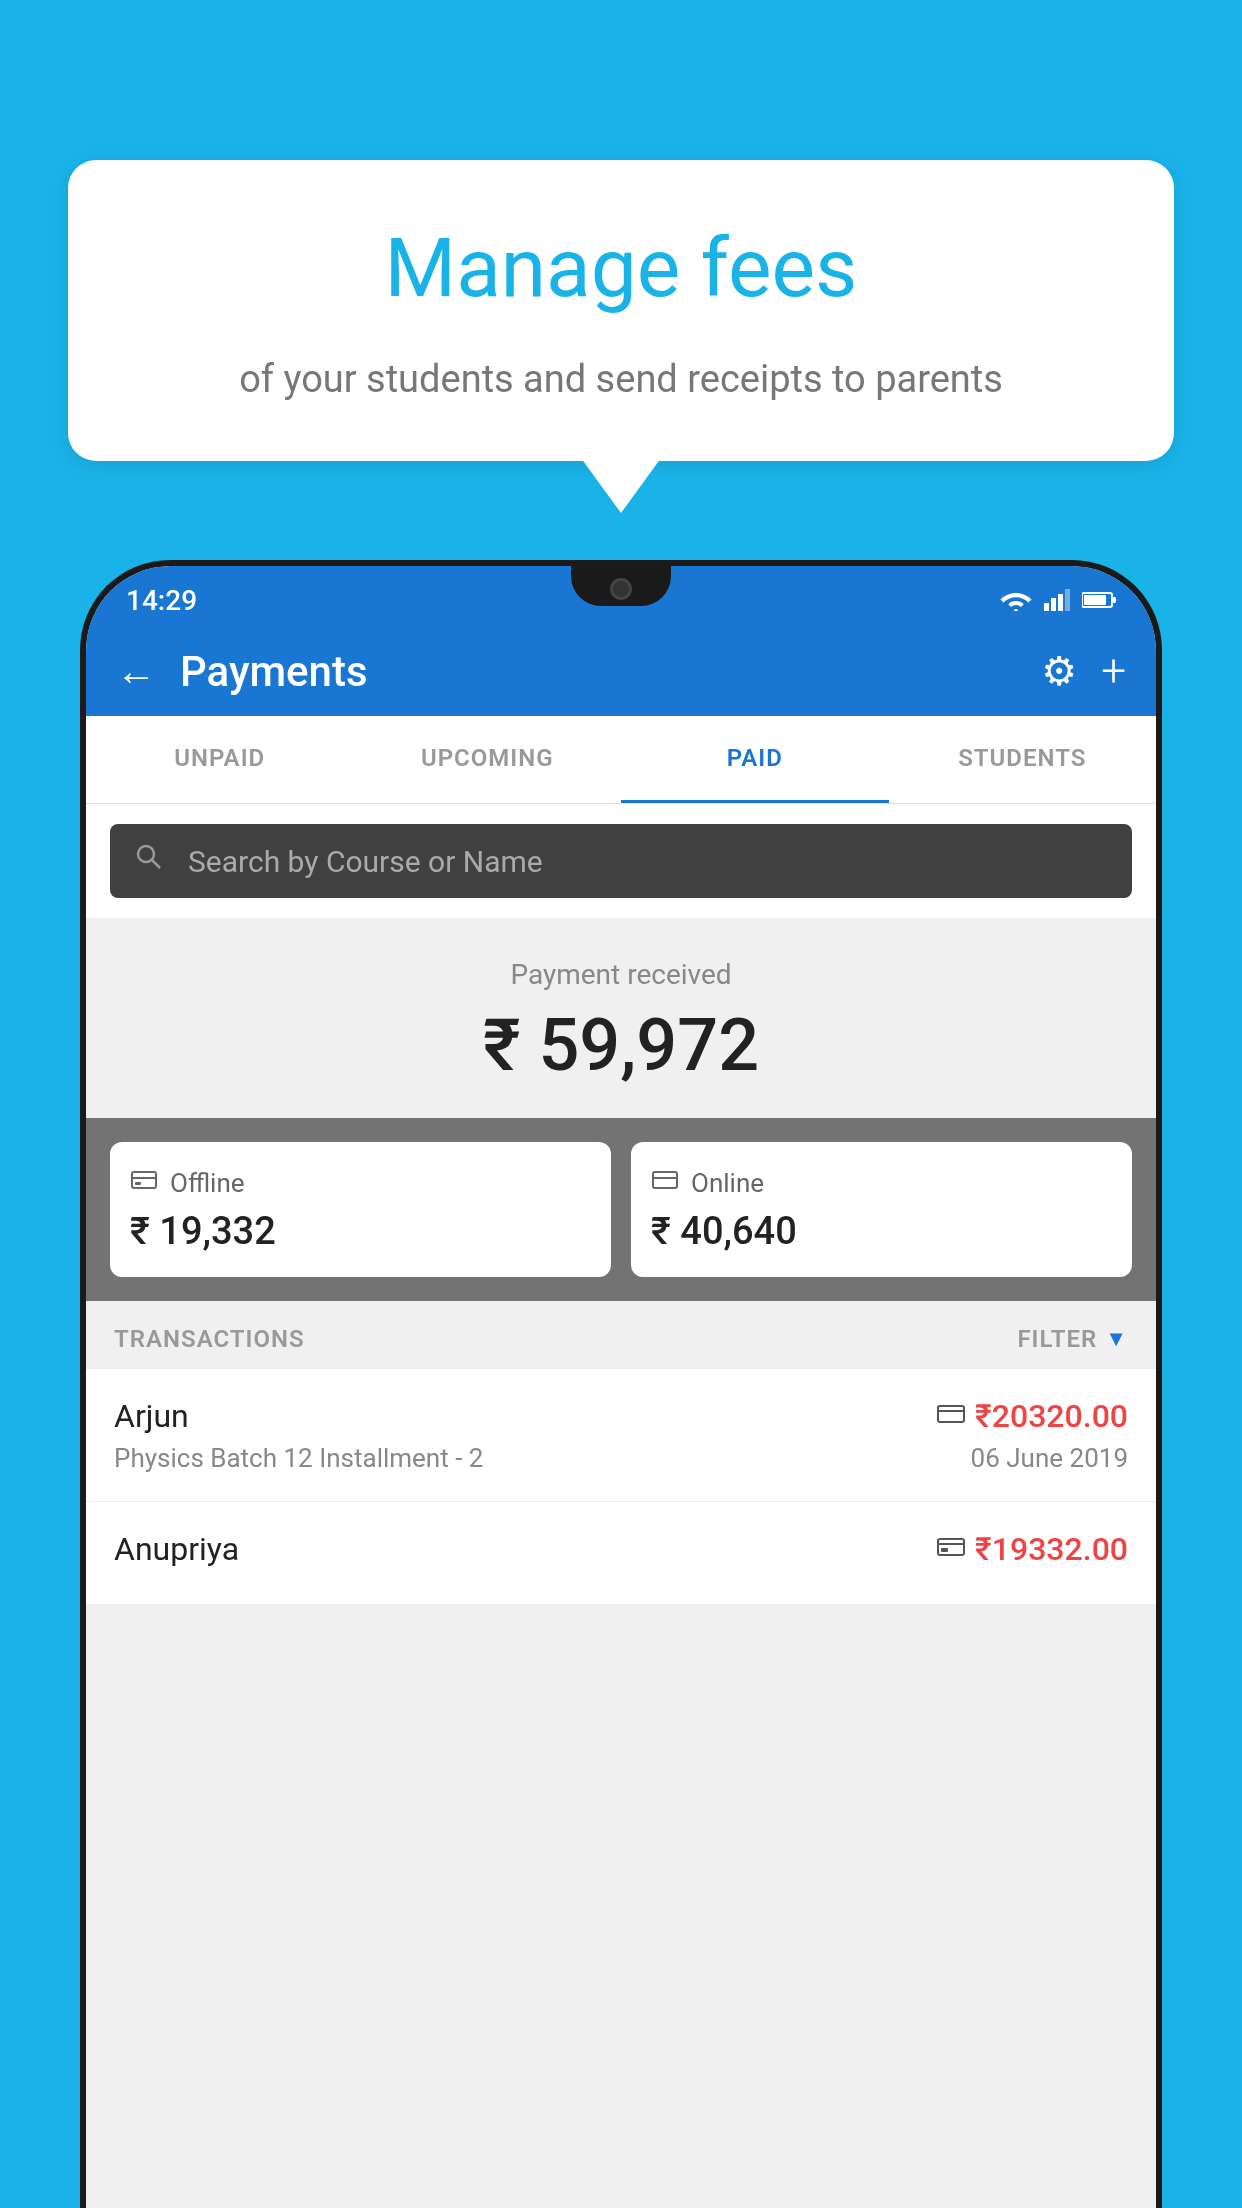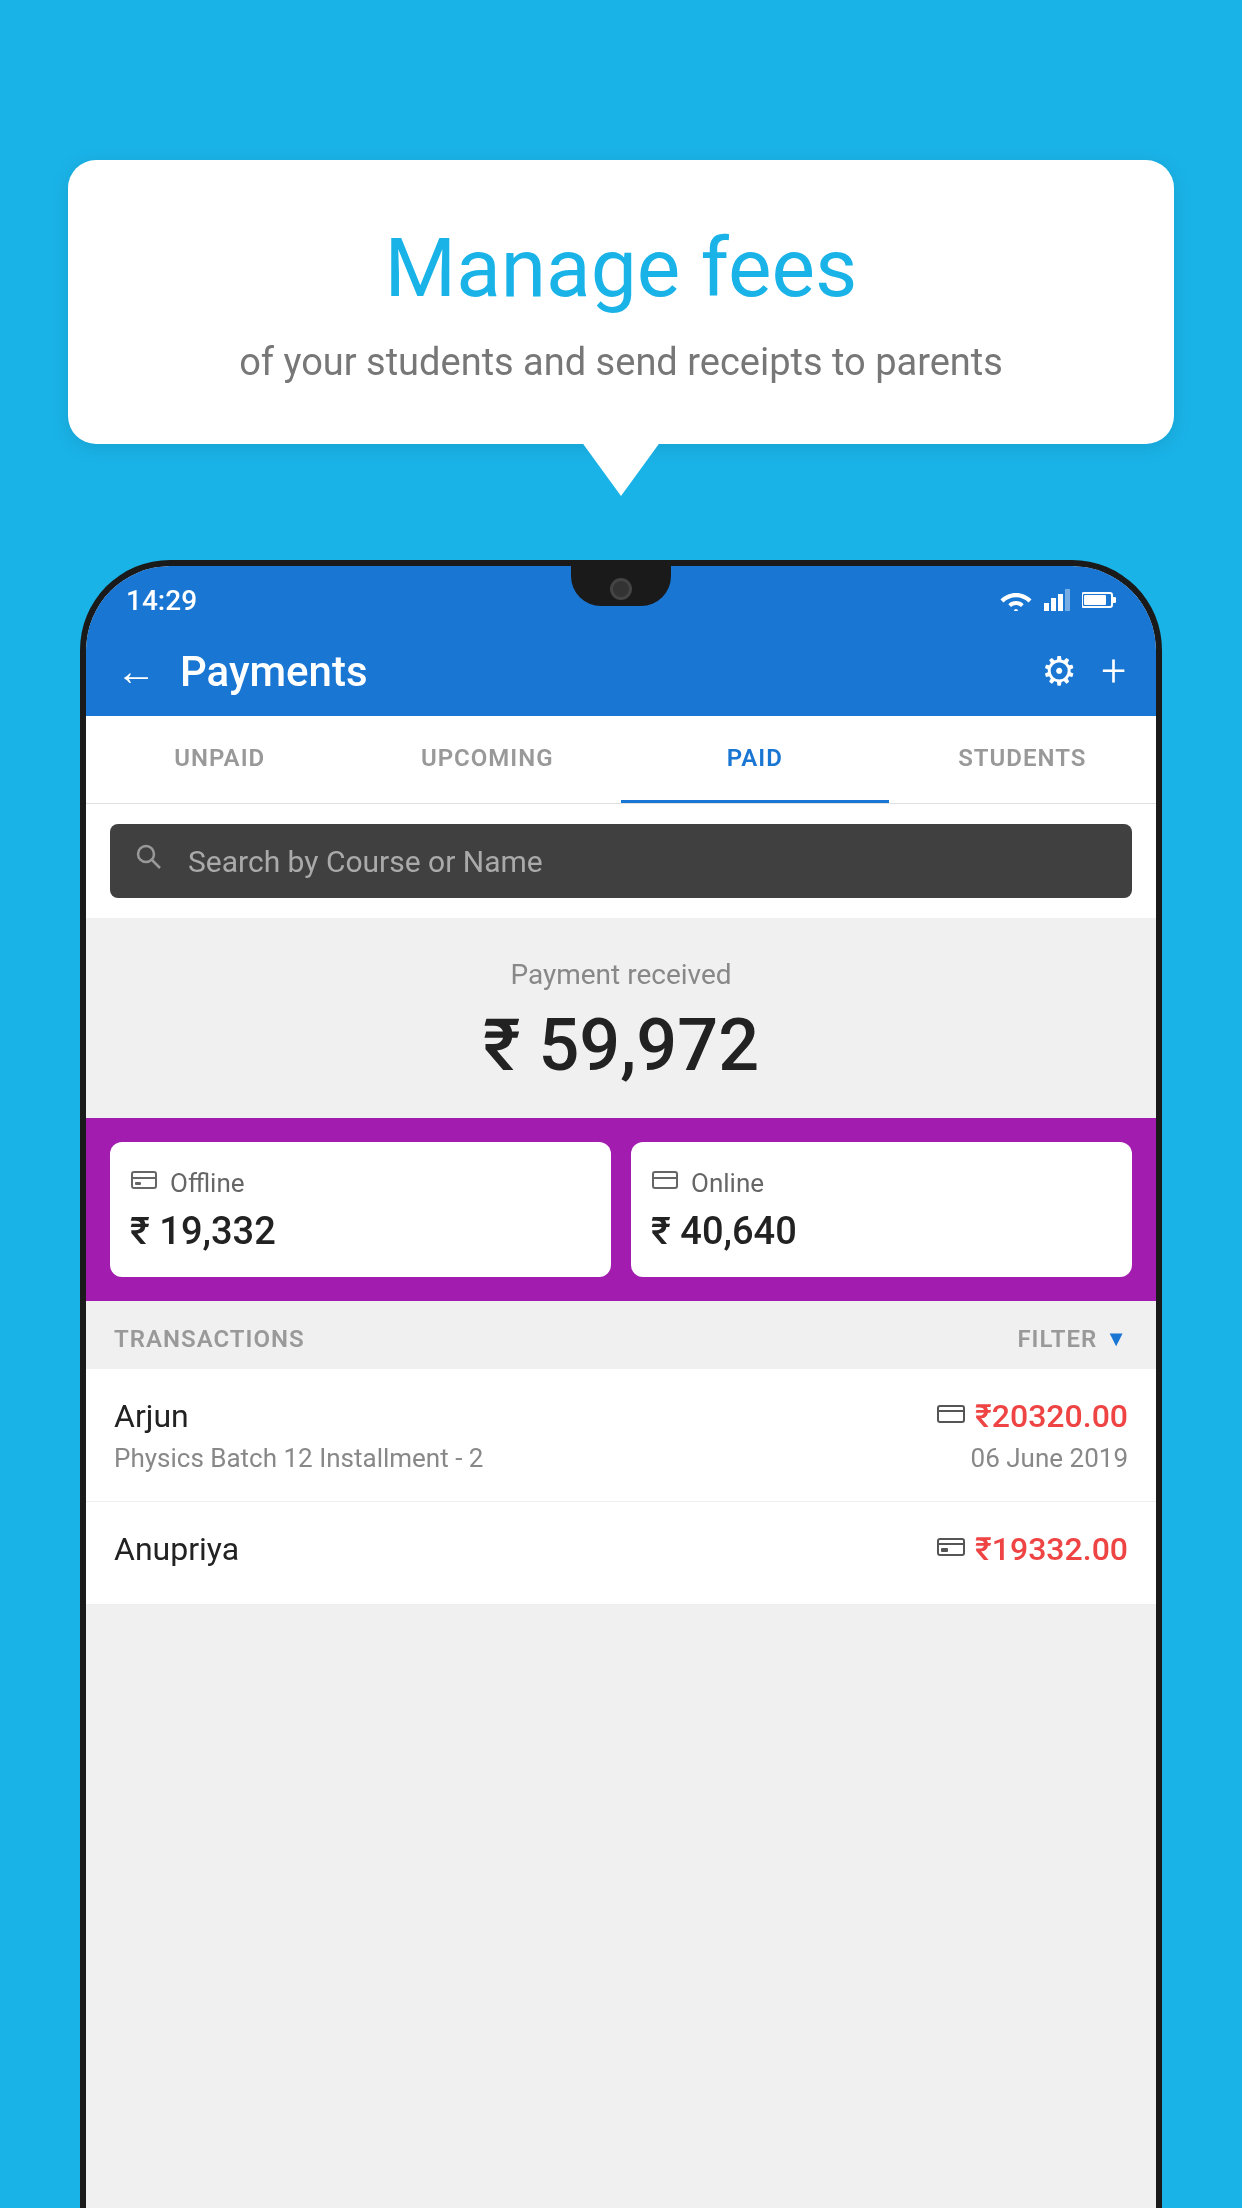--- a/index.html
+++ b/index.html
@@ -36,21 +36,21 @@
       height: 0;
       border-left: 40px solid transparent;
       border-right: 40px solid transparent;
       border-top: 55px solid white;
     }
 
     .bubble-title {
       font-size: 82px;
       color: #1ab3e8;
       font-weight: 400;
-      margin-bottom: 24px;
+      margin-bottom: 41px;
     }
 
     .bubble-subtitle {
       font-size: 38px;
       color: #777;
       font-weight: 400;
     }
 
     
     .phone-frame {
@@ -237,21 +237,21 @@
       font-size: 72px;
       font-weight: 500;
       color: #222;
     }
 
     
     .payment-cards {
       display: flex;
       gap: 20px;
       padding: 24px;
-      background: #a21caf;
+      background: #737373;
     }
 
     .payment-card {
       flex: 1;
       background: white;
       border-radius: 12px;
       padding: 24px 20px;
       display: flex;
       flex-direction: column;
       gap: 10px;

